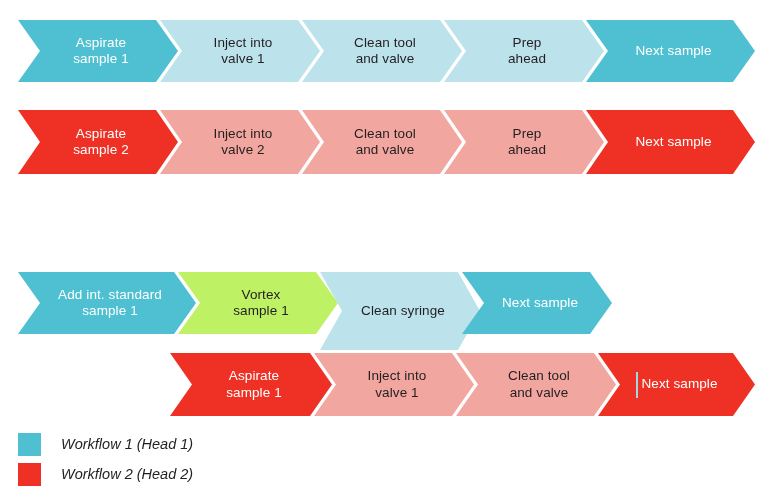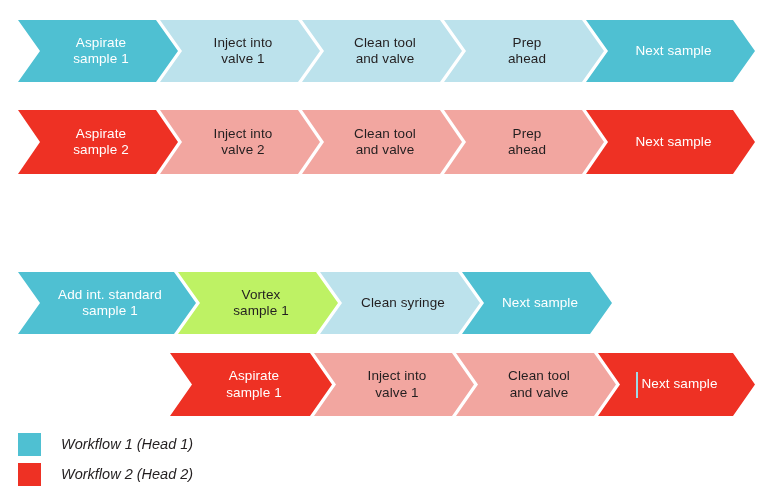--- a/index.html
+++ b/index.html
@@ -130,21 +130,21 @@
     </div>
     <div class="row" style="top: 272px; height: 62px;">
       <div class="chev dark" style="left: 18px; width: 178px; height: 62px; background: rgb(79, 192, 210);">
         <span class="lbl">Add int. standard
 sample 1</span>
       </div>
       <div class="chev light" style="left: 178px; width: 160px; height: 62px; background: #bef264;">
         <span class="lbl">Vortex
 sample 1</span>
       </div>
-      <div class="chev light" style="left: 320px; width: 160px; height: 62px; background: rgb(188, 226, 236);">
+      <div class="chev light" style="left: 320px; width: 160px; height: 78px; background: rgb(188, 226, 236);">
         <span class="lbl">Clean syringe</span>
       </div>
       <div class="chev dark" style="left: 462px; width: 150px; height: 62px; background: rgb(79, 192, 210);">
         <span class="lbl">Next sample</span>
       </div>
     </div>
     <div class="row" style="top: 353px; height: 63px;">
       <div class="chev dark" style="left: 170px; width: 162px; height: 63px; background: rgb(238, 49, 36);">
         <span class="lbl">Aspirate
 sample 1</span>

